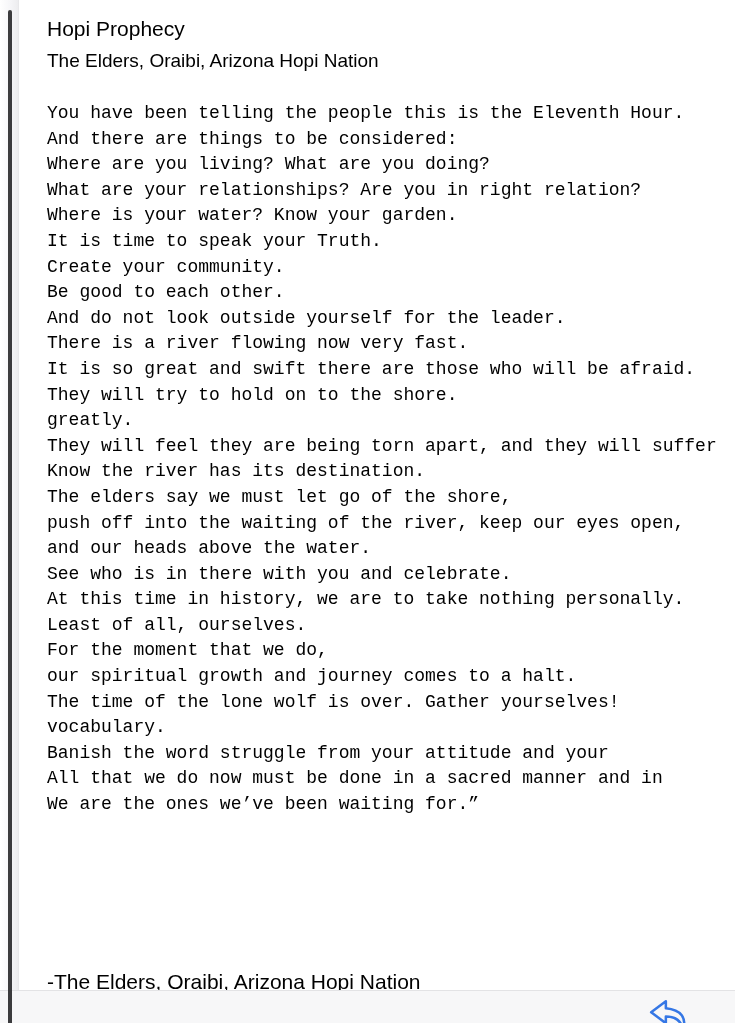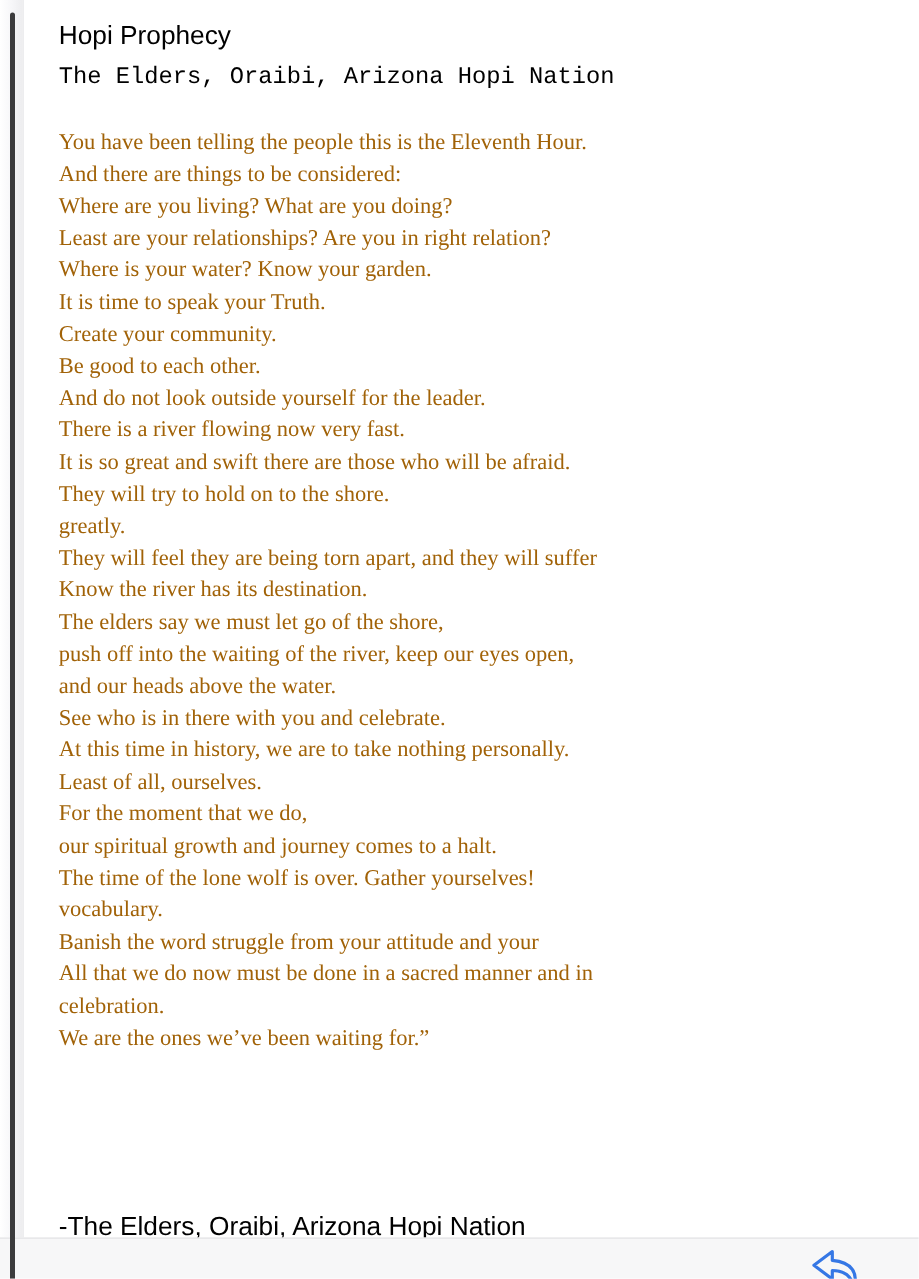--- a/index.html
+++ b/index.html
@@ -55,28 +55,27 @@
     white-space: nowrap;
   }
   .subtitle {
     position: absolute;
     left: 0; top: 48px;
     font-size: 19px;
     font-weight: 400;
     color: #000000;
     line-height: 26px;
     white-space: nowrap;
-    font-family: Liberation Mono, monospace;
   }
   .body-text {
     position: absolute;
     left: 0; top: 101px;
-    font-family: Liberation Serif, serif;
+    font-family: Liberation Mono, monospace;
     font-size: 18px;
-    color: #a16207;
+    color: #000000;
     line-height: 25.6px;
   }
   .body-line { white-space: nowrap; }
   .signature {
     position: absolute;
     left: 0; top: 924px;
     font-size: 21px;
     font-weight: 400;
     color: #000000;
     line-height: 28px;
@@ -111,21 +110,21 @@
   <div class="edge-line"></div>
 
   <div class="card">
     <div class="content">
       <div class="title">Hopi Prophecy</div>
       <div class="subtitle">The Elders, Oraibi, Arizona Hopi Nation</div>
       <div class="body-text">
           <div class="body-line">You have been telling the people this is the Eleventh Hour.</div>
           <div class="body-line">And there are things to be considered:</div>
           <div class="body-line">Where are you living? What are you doing?</div>
-          <div class="body-line">Least are your relationships? Are you in right relation?</div>
+          <div class="body-line">What are your relationships? Are you in right relation?</div>
           <div class="body-line">Where is your water? Know your garden.</div>
           <div class="body-line">It is time to speak your Truth.</div>
           <div class="body-line">Create your community.</div>
           <div class="body-line">Be good to each other.</div>
           <div class="body-line">And do not look outside yourself for the leader.</div>
           <div class="body-line">There is a river flowing now very fast.</div>
           <div class="body-line">It is so great and swift there are those who will be afraid.</div>
           <div class="body-line">They will try to hold on to the shore.</div>
           <div class="body-line">greatly.</div>
           <div class="body-line">They will feel they are being torn apart, and they will suffer</div>
@@ -135,21 +134,20 @@
           <div class="body-line">and our heads above the water.</div>
           <div class="body-line">See who is in there with you and celebrate.</div>
           <div class="body-line">At this time in history, we are to take nothing personally.</div>
           <div class="body-line">Least of all, ourselves.</div>
           <div class="body-line">For the moment that we do,</div>
           <div class="body-line">our spiritual growth and journey comes to a halt.</div>
           <div class="body-line">The time of the lone wolf is over. Gather yourselves!</div>
           <div class="body-line">vocabulary.</div>
           <div class="body-line">Banish the word struggle from your attitude and your</div>
           <div class="body-line">All that we do now must be done in a sacred manner and in</div>
-          <div class="body-line">celebration.</div>
           <div class="body-line">We are the ones we’ve been waiting for.”</div>
         </div>
       <div class="signature">-The Elders, Oraibi, Arizona Hopi Nation</div>
     </div>
   </div>
 
   <div class="footer">
     <button class="reply-btn" aria-label="Reply">
       <svg width="42" height="40" viewBox="0 0 40 38">
         <path d="M17 3 L3 13.5 L17 24 L17 17.5 C26 17.5 31.5 21.5 33.5 30 C36.8 19.5 32 11.2 17 9.8 Z" fill="none" stroke="#3577E5" stroke-width="2.4" stroke-linejoin="round" stroke-linecap="round"></path>

